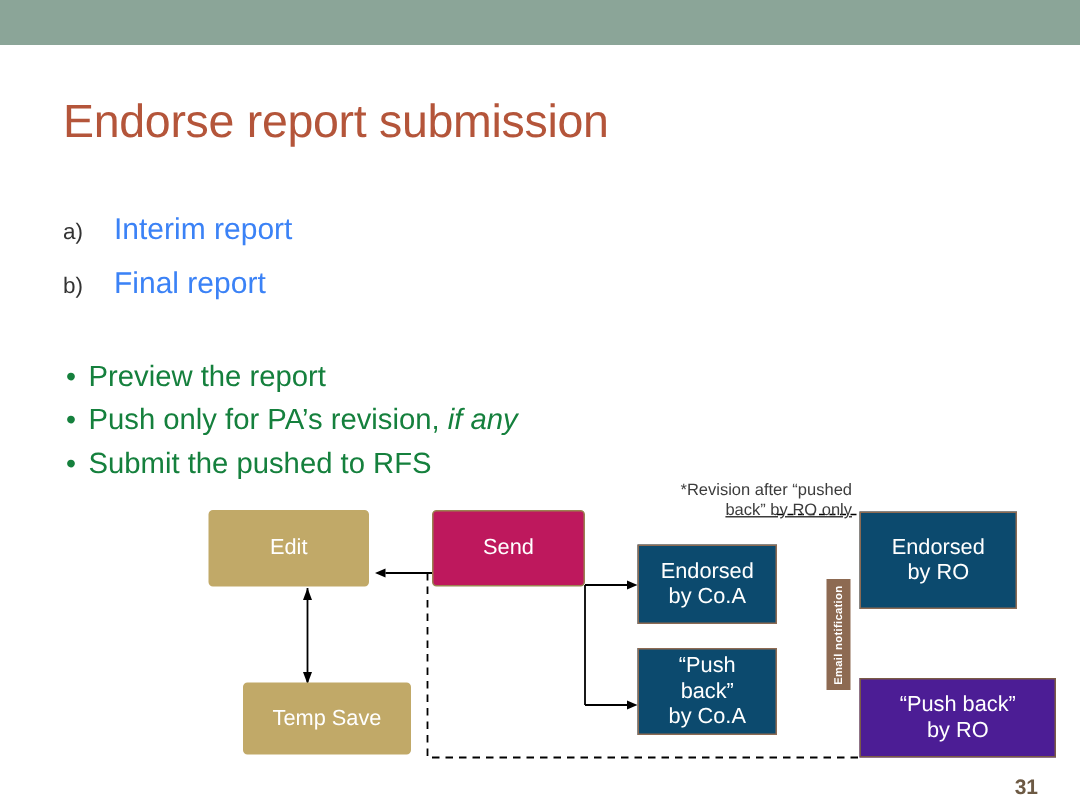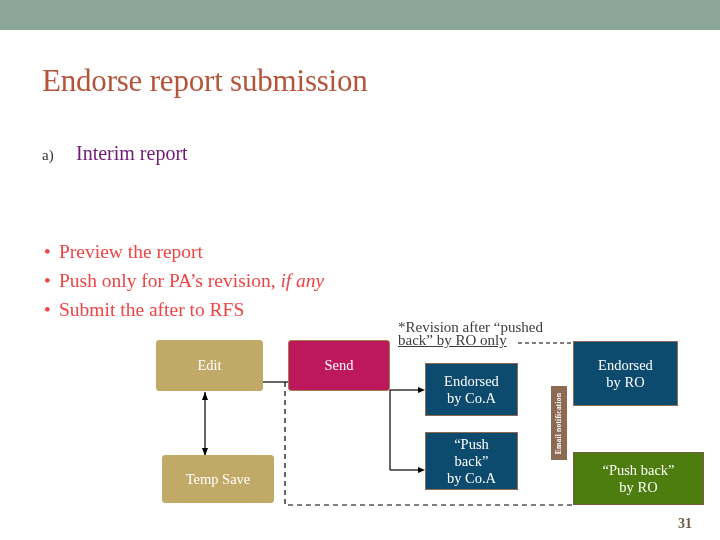--- a/index.html
+++ b/index.html
@@ -13,21 +13,20 @@
     font-family: "Liberation Sans", sans-serif;
     overflow: hidden;
     position: relative;
   }
   #slide {
     position: absolute;
     left: 0;
     top: 0;
     width: 712px;
     height: 540px;
-    font-family: Liberation Serif, serif;
   }
   .top-band {
     position: absolute;
     left: 0;
     top: 0;
     width: 720px;
     height: 30px;
     background: #8ba598;
   }
   .slide-title {
@@ -56,35 +55,35 @@
   }
   .lettered-row .marker {
     display: inline-block;
     width: 34px;
     font-size: 15px;
     color: #333333;
     vertical-align: baseline;
   }
   .lettered-row .txt {
     font-size: 20px;
-    color: #701a75;
+    color: #3b82f6;
   }
   .bullets-b {
     position: absolute;
     left: 44px;
     top: 237px;
     width: 520px;
     color: #222222;
   }
   .dot-row {
     display: block;
     font-size: 19.5px;
     line-height: 29px;
     white-space: nowrap;
-    color: #ef4444;
+    color: #15803d;
   }
   .dot-row .dot {
     display: inline-block;
     width: 15px;
     font-size: 19px;
   }
   .dot-row em {
     font-style: italic;
   }
 
@@ -111,32 +110,32 @@
   }
   .box.tan-light {
     background: #c1a968;
     border: 1px solid #c1a968;
   }
   .box.brown {
     background: #0c4a6e;
     border: 1px solid #8d6a52;
   }
   .box.brown-dark {
-    background: #4d7c0f;
+    background: #4c1d95;
     border: 1px solid #7a5a45;
   }
   .box.rounded {
     border-radius: 3px;
   }
   .note {
     position: absolute;
-    font-size: 15px;
+    font-size: 11px;
     line-height: 13px;
     color: #3c3c3c;
-    text-align: left;
+    text-align: right;
   }
   .note .under {
     text-decoration: underline;
   }
   .vlabel {
     position: absolute;
     background: #8d6a52;
     color: #ffffff;
     font-size: 7.5px;
     font-weight: bold;
@@ -173,31 +172,34 @@
 <div id="slide">
 
   <div class="top-band"></div>
 
   <div class="slide-title">Endorse report submission</div>
 
   <div class="bullets-a">
     <div class="lettered-row">
       <span class="marker">a)</span><span class="txt">Interim report</span>
     </div>
+    <div class="lettered-row">
+      <span class="marker">b)</span><span class="txt">Final report</span>
+    </div>
   </div>
 
   <div class="bullets-b">
     <div class="dot-row">
       <span class="dot">•</span><span>Preview the report</span>
     </div>
     <div class="dot-row">
       <span class="dot">•</span><span>Push only for PA’s revision, </span><em>if any</em>
     </div>
     <div class="dot-row">
-      <span class="dot">•</span><span>Submit the after to RFS</span>
+      <span class="dot">•</span><span>Submit the pushed to RFS</span>
     </div>
   </div>
 
   <div class="diagram">
 
     <svg class="connectors" viewBox="0 0 720 540">
 
       <line x1="257" y1="382" x2="288" y2="382" stroke="#000" stroke-width="1.2"></line>
       <polygon points="257,379 250,382 257,385" fill="#000"></polygon>
       <polygon points="288,379 295,382 288,385" fill="#000"></polygon>
@@ -214,21 +216,21 @@
 
       <path d="M 572 505 L 285 505 L 285 382" stroke="#000" stroke-width="1.2" fill="none" stroke-dasharray="5,4"></path>
       <path d="M 518 343 L 572 343" stroke="#000" stroke-width="1" fill="none" stroke-dasharray="4,3"></path>
     </svg>
 
     <div class="note" style="left:398px; top:321px; width:170px;">
       <div>*Revision after “pushed</div>
       <div class="under">back” by RO only</div>
     </div>
 
-    <div class="box tan-light rounded" style="left:156px; top:340px; width:107px; height:51px;">
+    <div class="box tan-light rounded" style="left:139px; top:340px; width:107px; height:51px;">
       <span>Edit</span>
     </div>
 
     <div class="box rounded" style="left:288px; top:340px; width:102px; height:51px;">
       <span>Send</span>
     </div>
 
     <div class="box tan-light rounded" style="left:162px; top:455px; width:112px; height:48px;">
       <span>Temp Save</span>
     </div>

